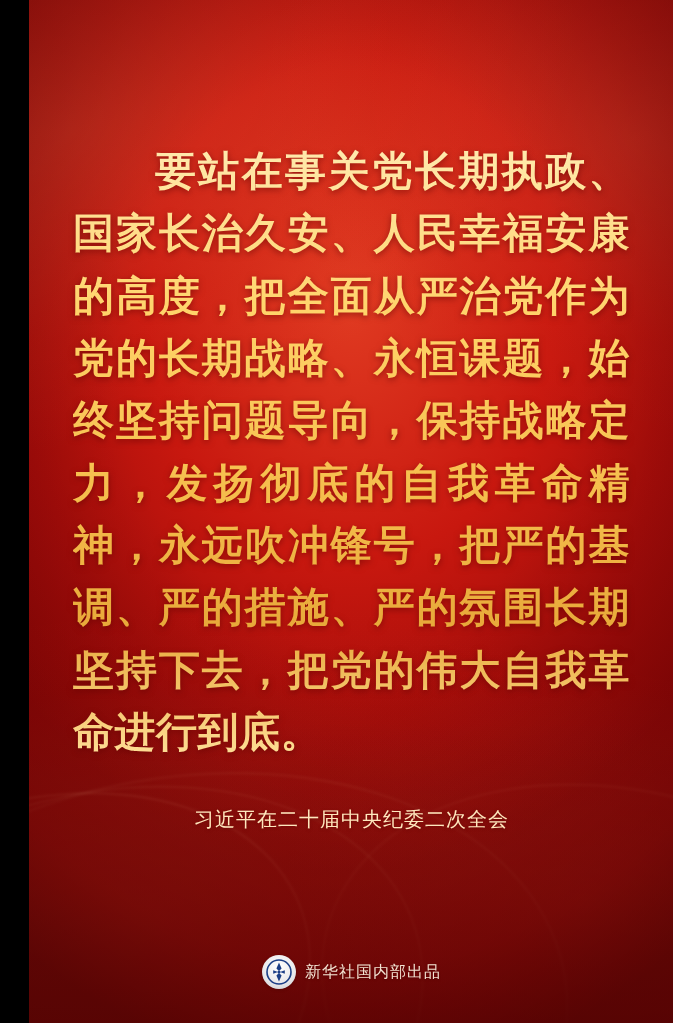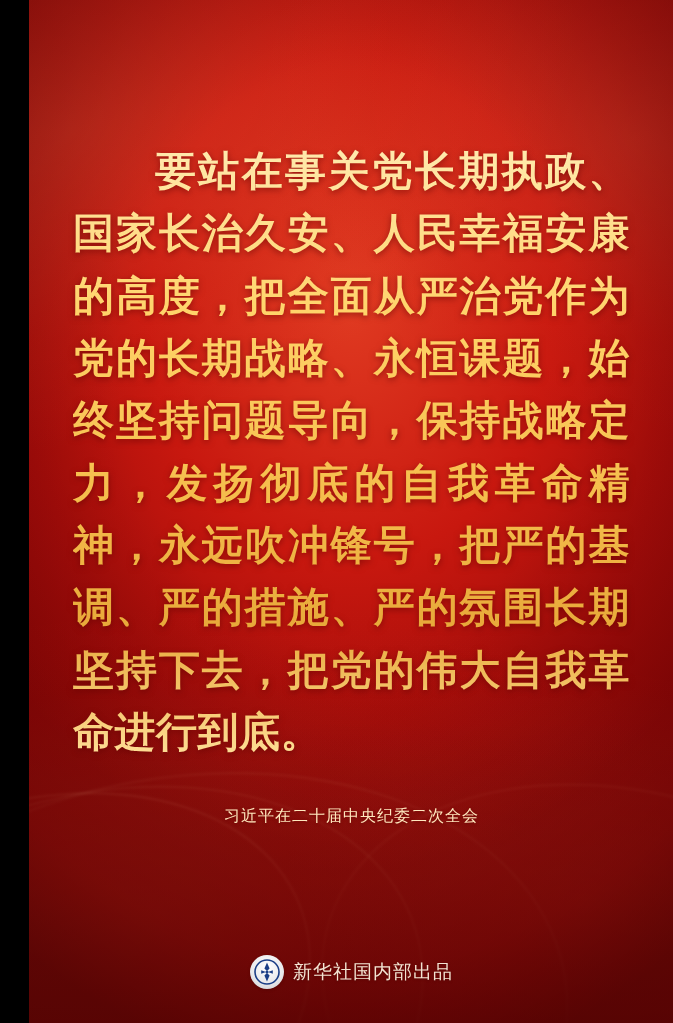--- a/index.html
+++ b/index.html
@@ -110,21 +110,21 @@
   }
 
   
   .attribution {
     position: absolute;
     left: 0; right: 0;
     top: 800px;
     text-align: center;
     color: #ffe7bd;
     font-family: "DejaVu Sans", "Liberation Sans", sans-serif;
-    font-size: 16px;
+    font-size: 20px;
     line-height: 1.95;
     letter-spacing: 1px;
     text-shadow: 0 1px 3px rgba(90,0,0,0.5);
   }
   .attribution .line { display: block; }
 
   
   .footer {
     position: absolute;
     left: 0; right: 0;
@@ -141,21 +141,21 @@
     background: radial-gradient(circle at 50% 35%, #ffffff 0%, #e8e8ea 60%, #c9c9cc 100%);
     display: flex;
     align-items: center;
     justify-content: center;
     box-shadow: 0 1px 3px rgba(70,0,0,0.45);
   }
   .logo-mark svg { display: block; }
   .footer-label {
     color: #f3e3d2;
     font-family: "DejaVu Sans", "Liberation Sans", sans-serif;
-    font-size: 19px;
+    font-size: 16px;
     letter-spacing: 1px;
     text-shadow: 0 1px 2px rgba(70,0,0,0.5);
   }
 </style>
 </head>
 <body>
 
 <div class="poster">
 
   <div class="streak streak-1"></div>

